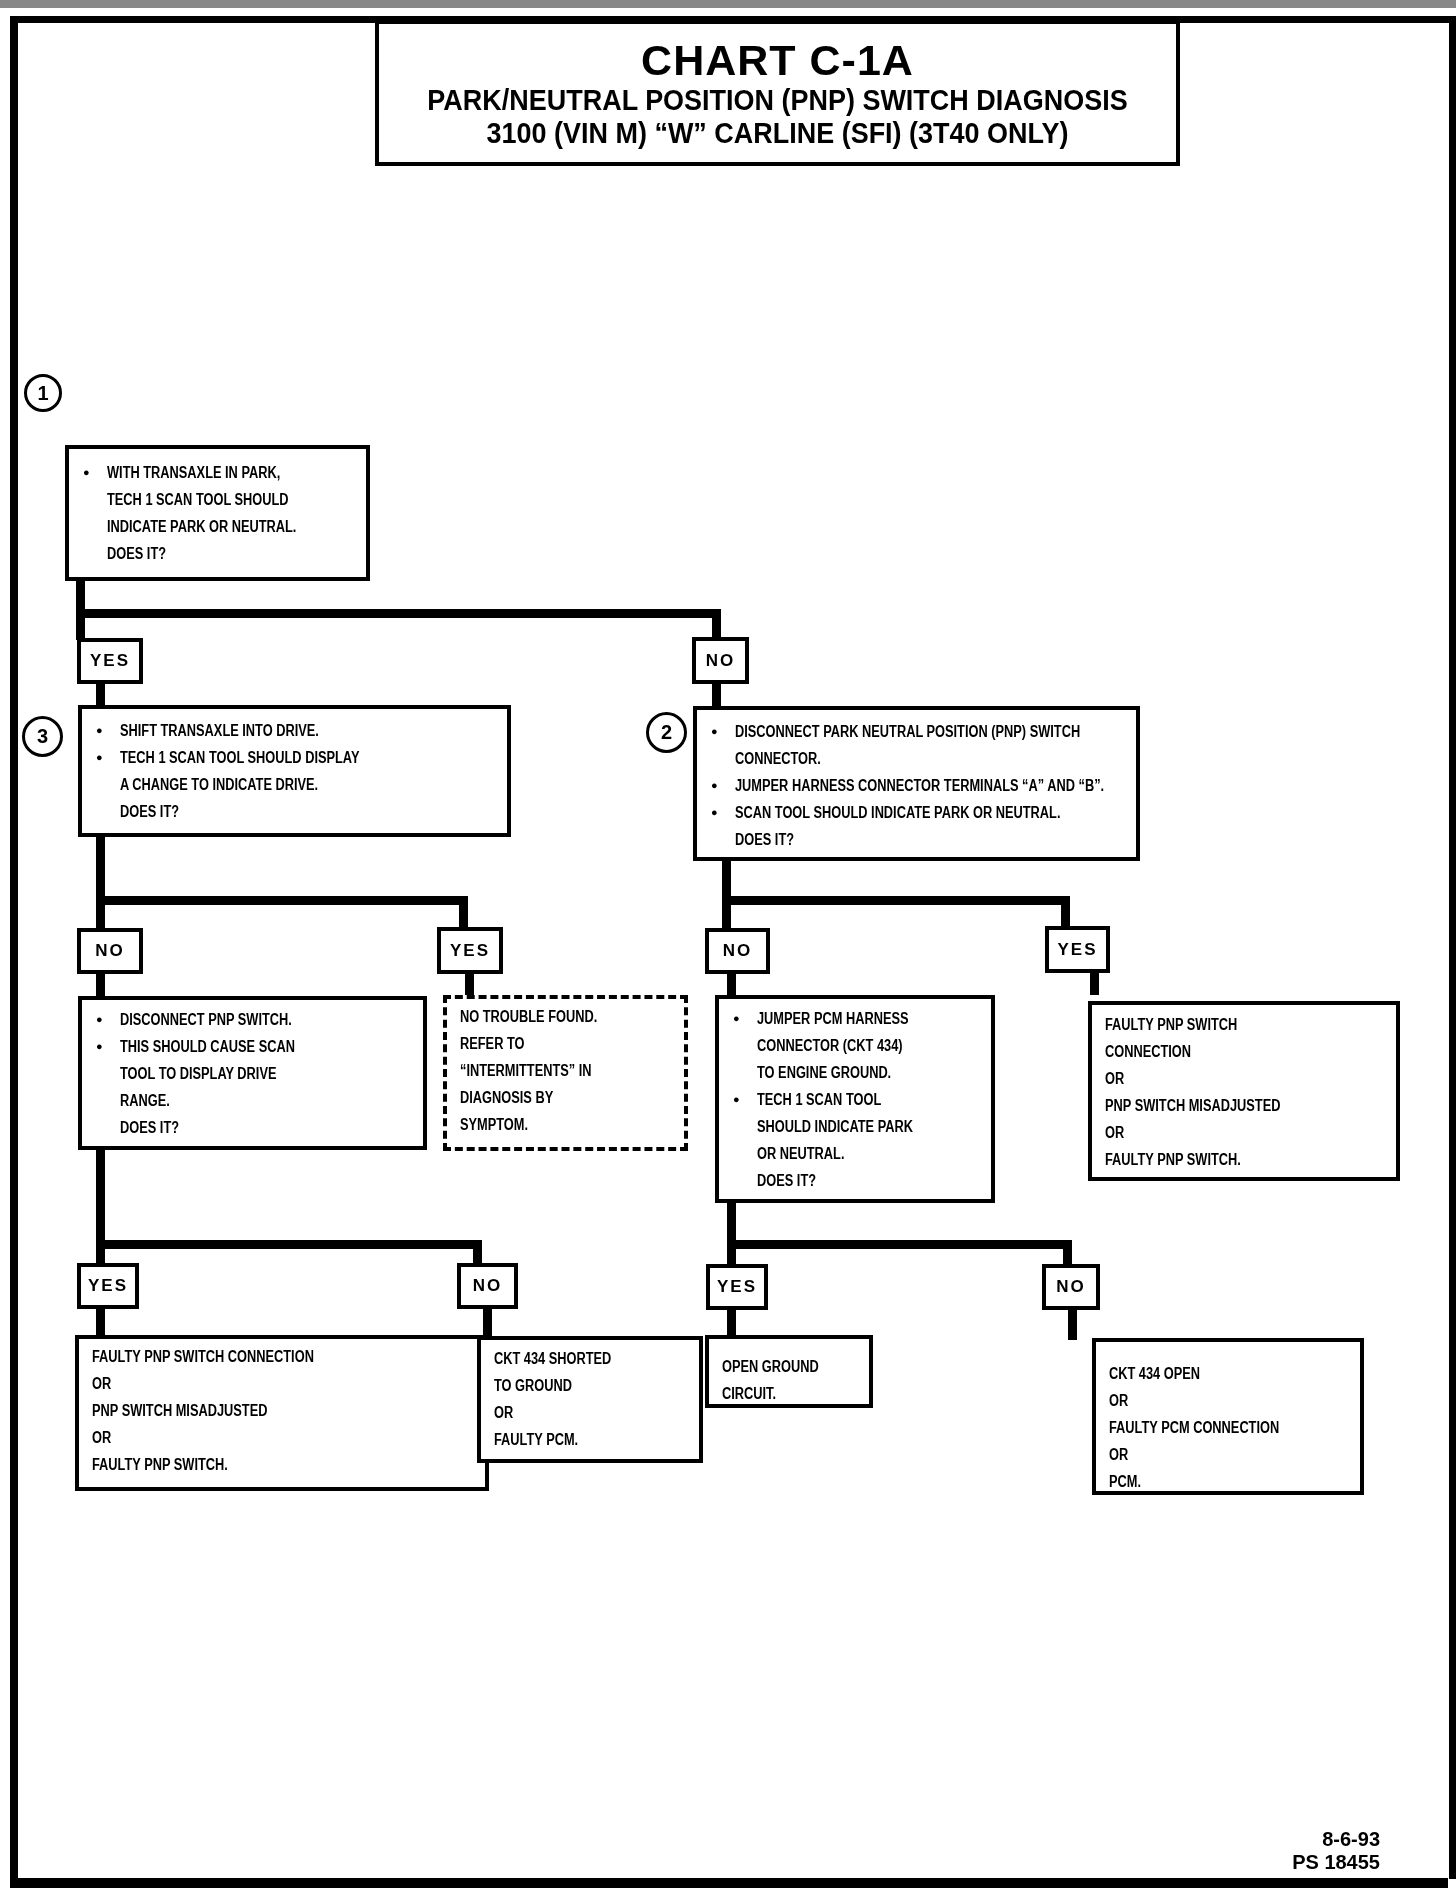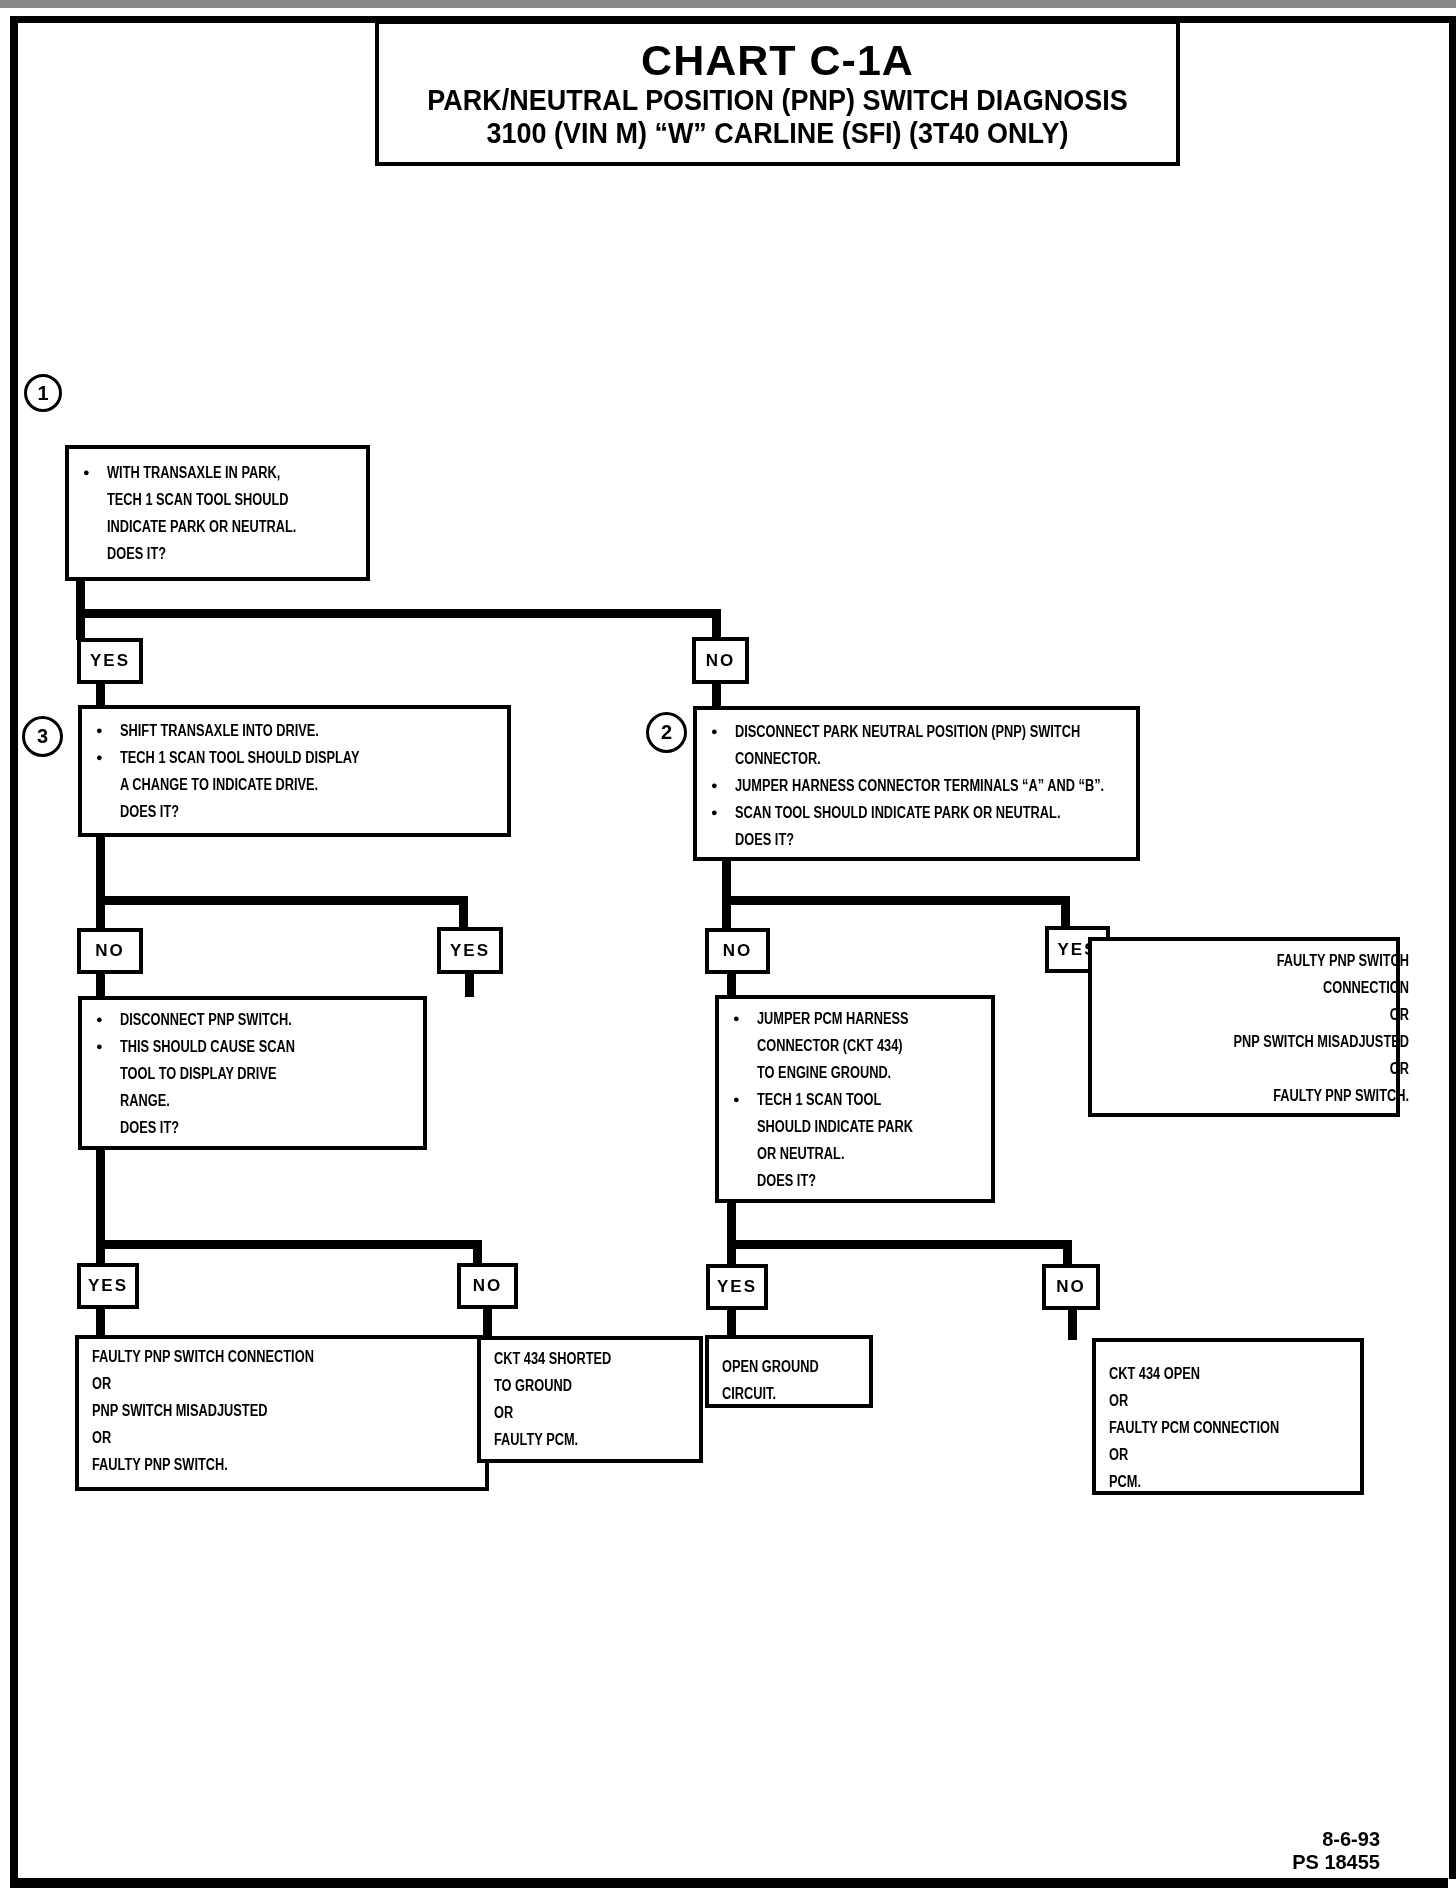--- a/index.html
+++ b/index.html
@@ -130,38 +130,45 @@
     </div>
     <div class="item">
       <span class="bullet">●</span>
       <span class="btext">THIS SHOULD CAUSE SCAN
 TOOL TO DISPLAY DRIVE
 RANGE.
 DOES IT?</span>
     </div>
   </div>
 
+  <div class="box dashed" style="left:443px;top:987px;width:245px;height:156px;padding-top:4px;">
+    <span class="ptext">NO TROUBLE FOUND.
+REFER TO
+“INTERMITTENTS” IN
+DIAGNOSIS BY
+SYMPTOM.</span>
+  </div>
 
   <div class="box" style="left:715px;top:987px;width:280px;height:208px;padding-top:6px;">
     <div class="item">
       <span class="bullet">●</span>
       <span class="btext">JUMPER PCM HARNESS
 CONNECTOR (CKT 434)
 TO ENGINE GROUND.</span>
     </div>
     <div class="item">
       <span class="bullet">●</span>
       <span class="btext">TECH 1 SCAN TOOL
 SHOULD INDICATE PARK
 OR NEUTRAL.
 DOES IT?</span>
     </div>
   </div>
 
-  <div class="box" style="left:1088px;top:929px;width:312px;height:180px;padding-top:6px;text-align:right;">
+  <div class="box" style="left:1088px;top:993px;width:312px;height:180px;padding-top:6px;">
     <span class="ptext">FAULTY PNP SWITCH
 CONNECTION
 OR
 PNP SWITCH MISADJUSTED
 OR
 FAULTY PNP SWITCH.</span>
   </div>
 
   <div class="tag" style="left:77px;top:1255px;width:62px;height:46px;">YES</div>
   <div class="tag" style="left:457px;top:1255px;width:61px;height:46px;">NO</div>

